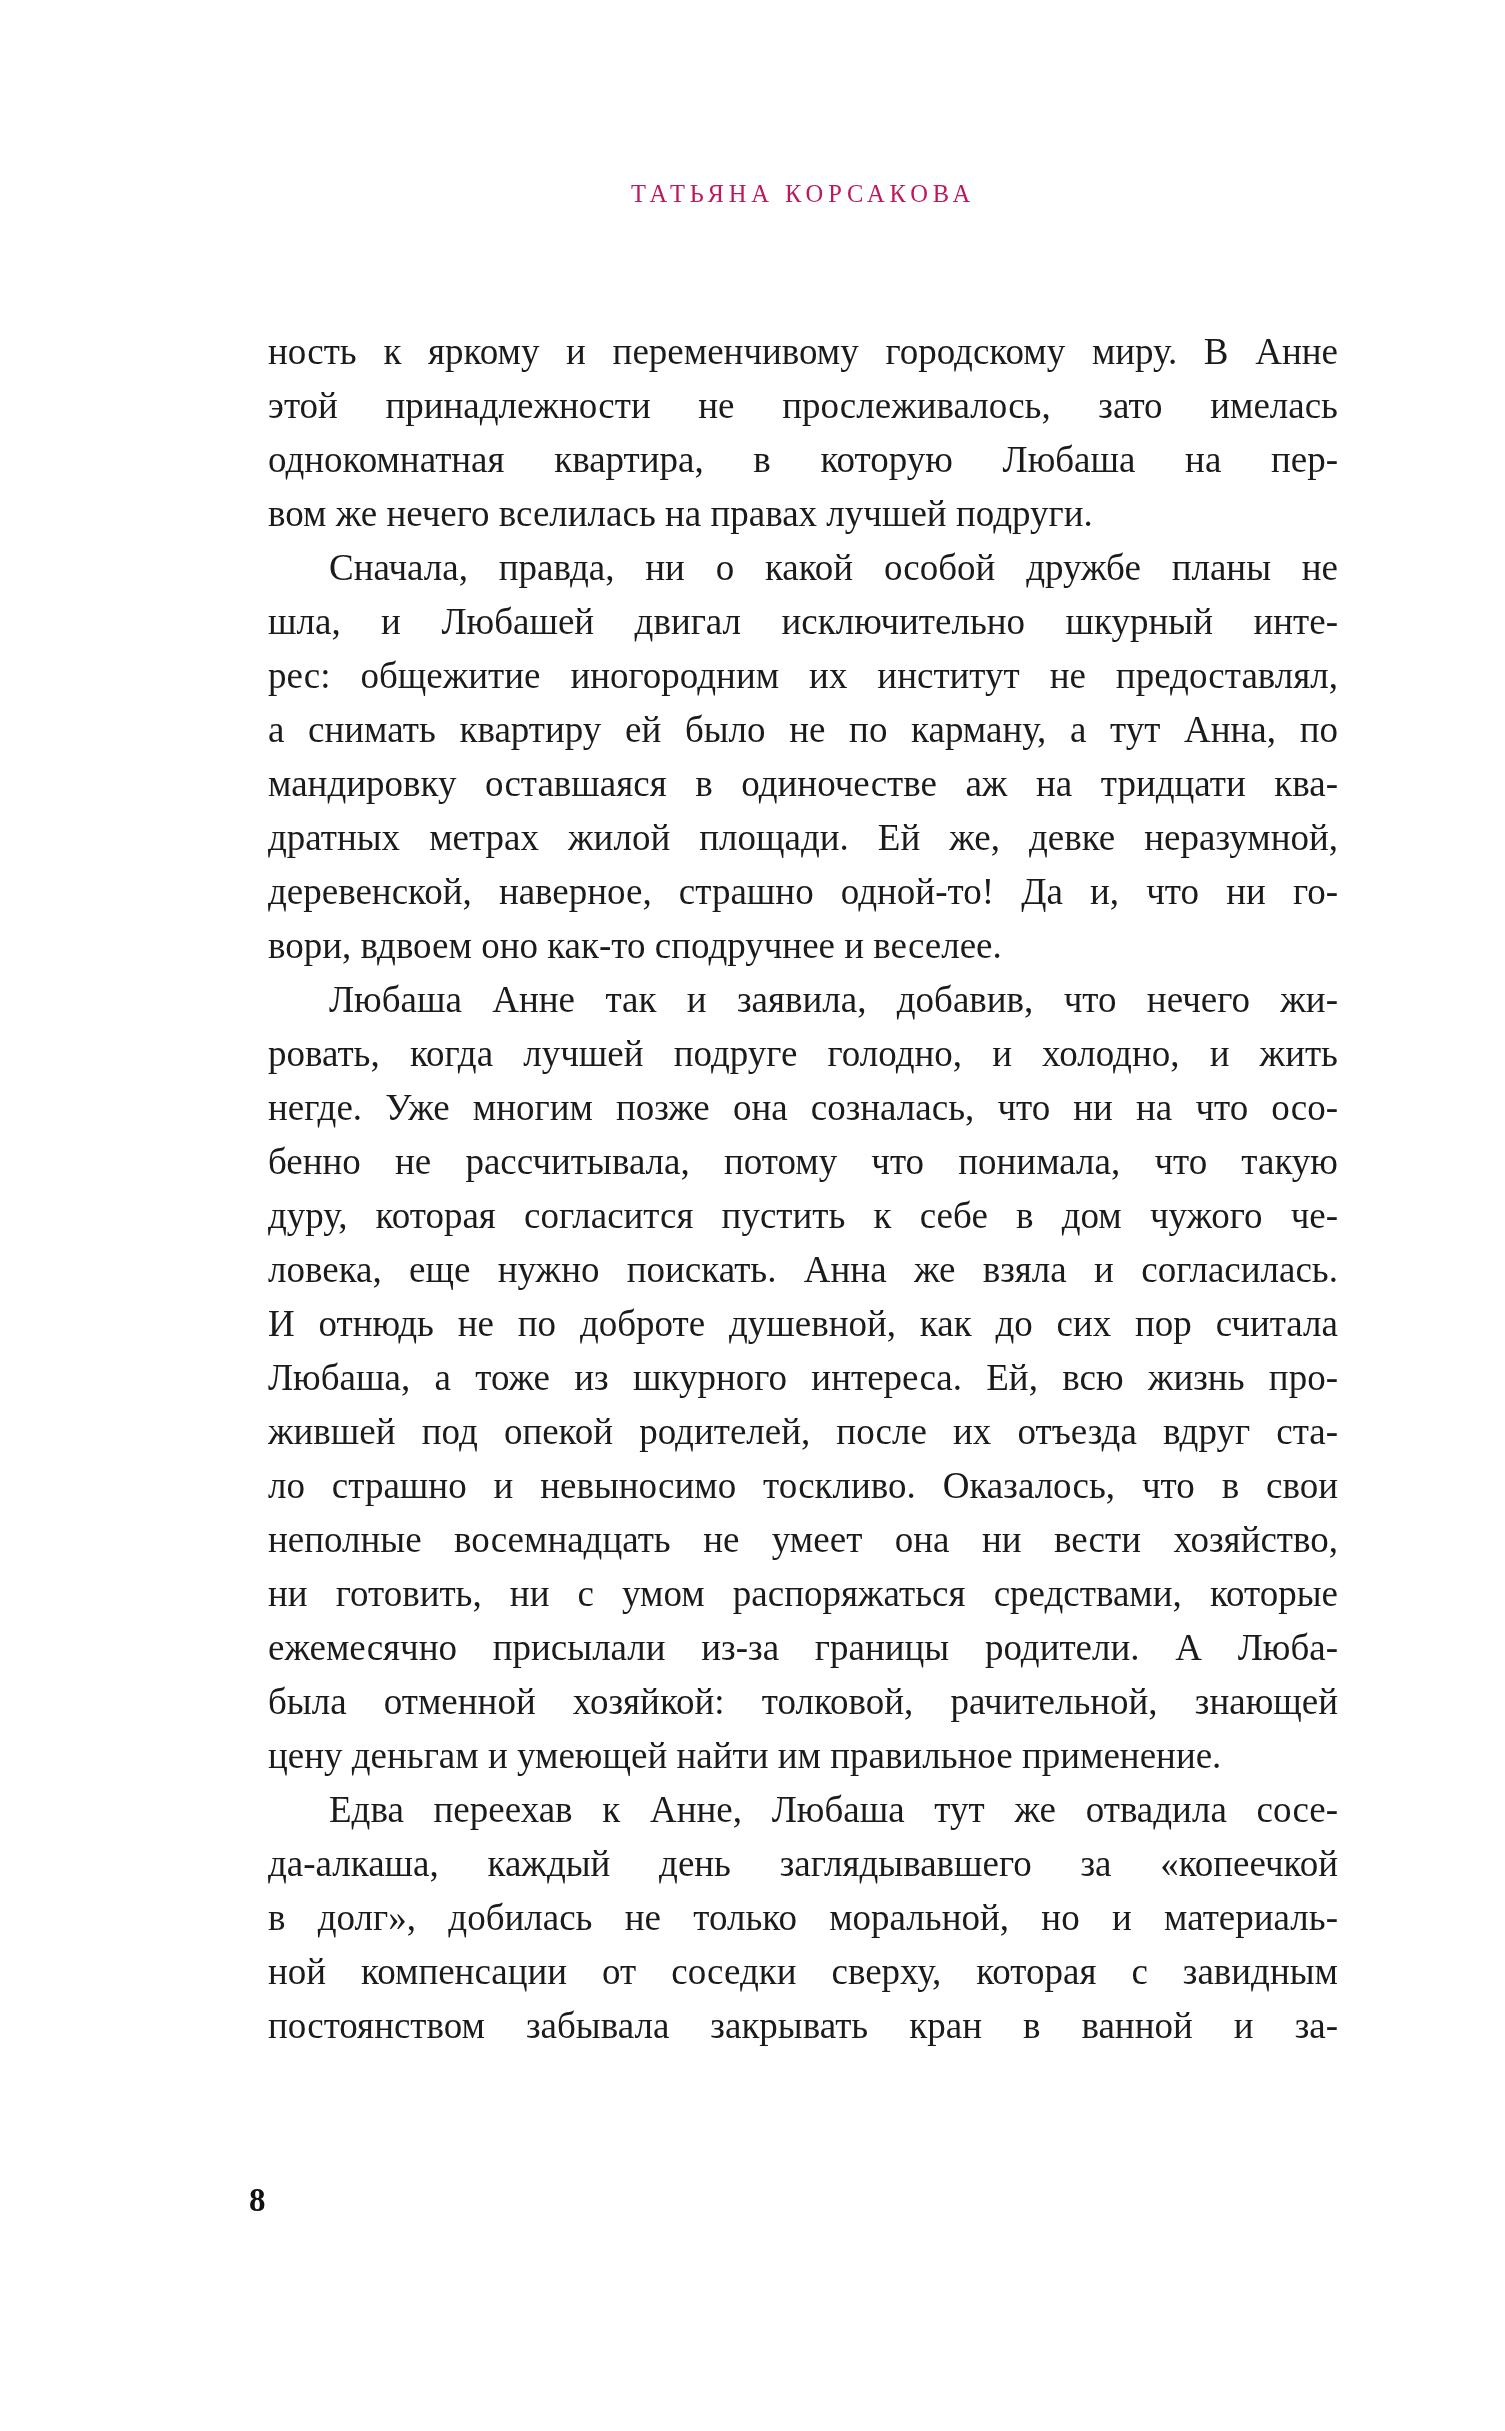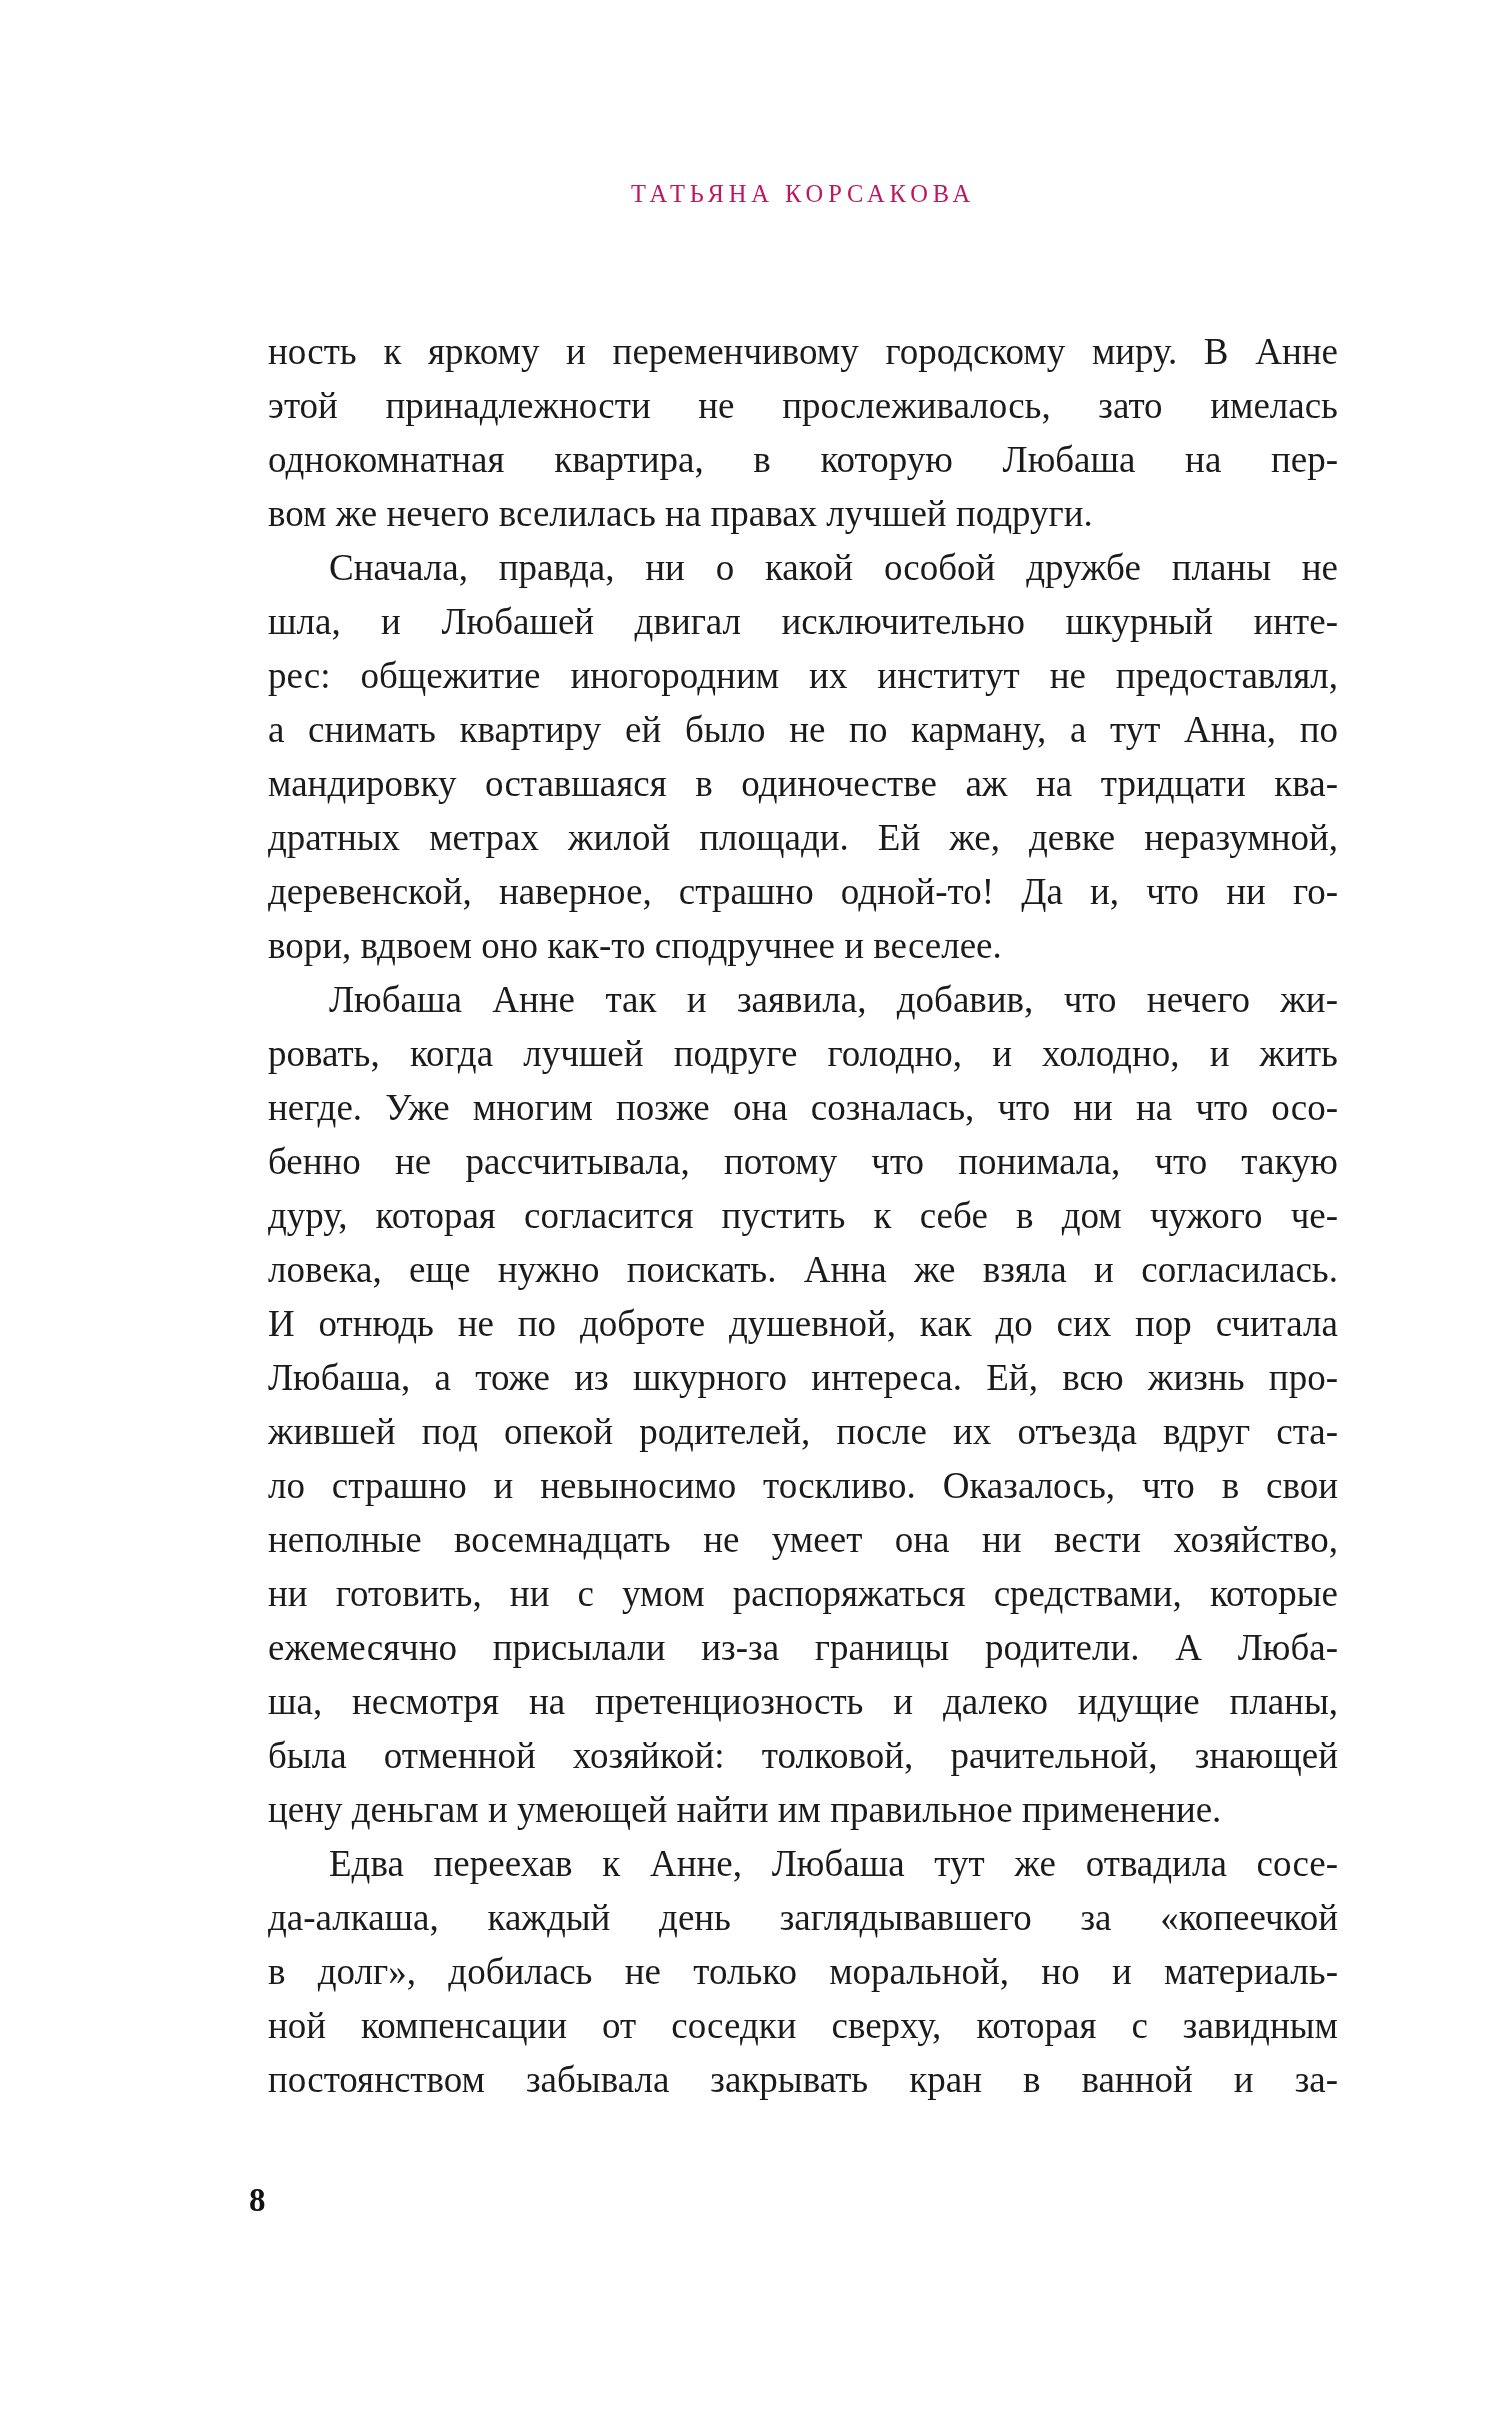--- a/index.html
+++ b/index.html
@@ -86,21 +86,20 @@
       <div class="line just">бенно не рассчитывала, потому что понимала, что такую</div>
       <div class="line just">дуру, которая согласится пустить к себе в дом чужого че-</div>
       <div class="line just">ловека, еще нужно поискать. Анна же взяла и согласилась.</div>
       <div class="line just">И отнюдь не по доброте душевной, как до сих пор считала</div>
       <div class="line just">Любаша, а тоже из шкурного интереса. Ей, всю жизнь про-</div>
       <div class="line just">жившей под опекой родителей, после их отъезда вдруг ста-</div>
       <div class="line just">ло страшно и невыносимо тоскливо. Оказалось, что в свои</div>
       <div class="line just">неполные восемнадцать не умеет она ни вести хозяйство,</div>
       <div class="line just">ни готовить, ни с умом распоряжаться средствами, которые</div>
       <div class="line just">ежемесячно присылали из-за границы родители. А Люба-</div>
-      <div class="line just">ша, несмотря на претенциозность и далеко идущие планы,</div>
       <div class="line just">была отменной хозяйкой: толковой, рачительной, знающей</div>
       <div class="line">цену деньгам и умеющей найти им правильное применение.</div>
       <div class="line just indent">Едва переехав к Анне, Любаша тут же отвадила сосе-</div>
       <div class="line just">да-алкаша, каждый день заглядывавшего за «копеечкой</div>
       <div class="line just">в долг», добилась не только моральной, но и материаль-</div>
       <div class="line just">ной компенсации от соседки сверху, которая с завидным</div>
       <div class="line just">постоянством забывала закрывать кран в ванной и за-</div>
     </div>
 
   <div class="page-number">8</div>

